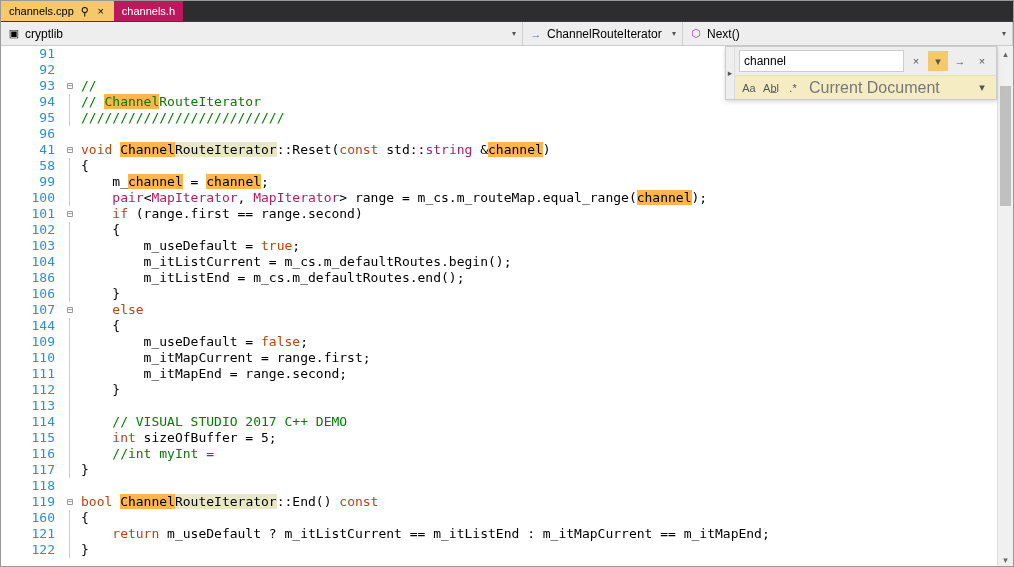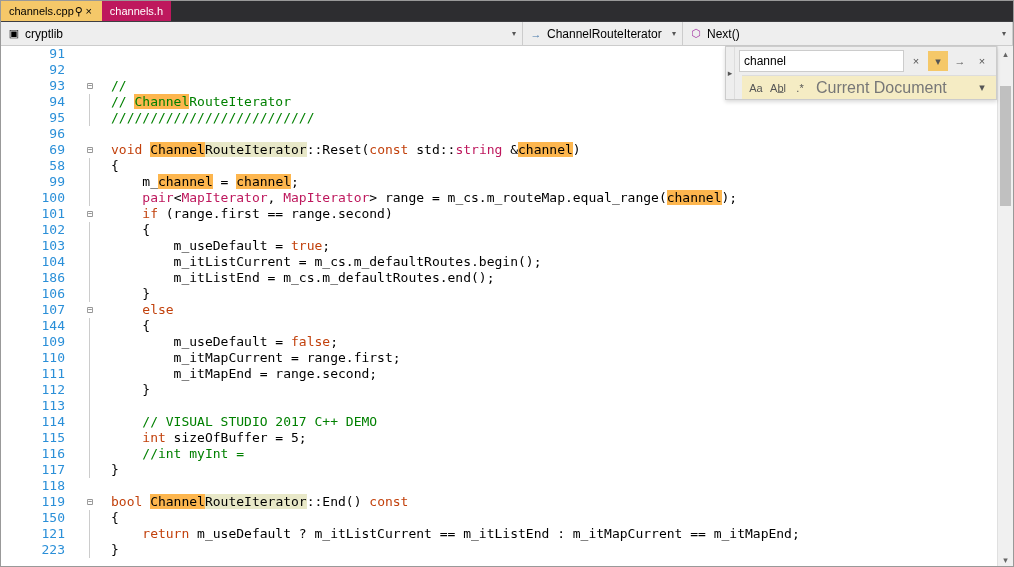--- a/index.html
+++ b/index.html
@@ -1,34 +1,34 @@
 <!DOCTYPE html>
 <html><head>
 <meta charset="utf-8">
 <style>
 * { margin:0; padding:0; box-sizing:border-box; }
 body { font-family:"Segoe UI",Arial,sans-serif; font-size:12px; background:#fff; width:1014px; height:567px; overflow:hidden; position:relative; border:1px solid #999; }
 
 
 .tabstrip { height:21px; background:#2d2d30; display:flex; align-items:stretch; border-bottom:1px solid #3e3e42; }
-.tab { display:flex; align-items:center; padding:0 8px; font-size:11px; cursor:pointer; }
+.tab { display:flex; align-items:center; padding:0 8px; font-size:11px; cursor:pointer; gap:6px; }
 .tab.active { background:#f5c869; color:#000; }
 .tab.inactive { background:#be185d; color:#fff; }
 .tab .pin { width:10px; text-align:center; }
 .tab .x { width:10px; text-align:center; }
 
 
 .navbar { height:24px; background:#eee; border-bottom:1px solid #ccc; display:flex; align-items:center; }
 .navitem { display:flex; align-items:center; padding:0 6px; height:100%; gap:4px; border-right:1px solid #ccc; }
 .navitem .icon { width:14px; height:14px; display:flex; align-items:center; justify-content:center; font-size:11px; }
 .navitem.flex{ flex:1; }
 .navitem .dd { font-size:8px; color:#555; }
 
 
-.editor-wrap { position:relative; height:522px; display:flex;gap:10px; }
+.editor-wrap { position:relative; height:522px; display:flex; }
 .margin { width:16px; background:#fff; border-right:0; }
 .gutter { width:44px; background:#fff; text-align:right; padding-right:6px; }
 .line-no { font-family:Consolas,monospace; font-size:13px; color:#2a8fd8; height:16px; line-height:16px; }
 .fold-col { width:18px; background:#fff; }
 .fold-mark { height:16px; line-height:16px; text-align:center; font-size:10px; color:#777; cursor:pointer; font-family:Consolas,monospace;}
 .fold-line { border-left:1px solid #ccc; margin-left:8px; height:16px; }
 .code { flex:1; background:#fff; font-family:Consolas,monospace; font-size:13px; line-height:16px; white-space:pre; padding-left:2px; overflow:hidden; }
 .code-line { height:16px; }
 
 .scrollbar-v { width:16px; background:#f0f0f0; border-left:1px solid #e0e0e0; position:relative;}
@@ -38,21 +38,21 @@
 
 .c-keyword { color:#c2410c; }
 .c-type    { color:#be185d; }
 .c-comment { color:#008000; }
 .hl        { background:#fdb64e; }
 .hl-light  { background:#e8e8c8; }
 
 
 .findbar { position:absolute; top:0; right:16px; width:272px; background:#eee; border:1px solid #ccc; box-shadow:0 2px 4px rgba(0,0,0,0.15); }
 .findbar .row { display:flex; align-items:center; height:28px; padding:2px 4px; gap:2px; }
-.findbar .row.tools { height:24px; background:#f5ecc4; border-top:1px solid #ddd;margin-left:7px; }
+.findbar .row.tools { height:24px; background:#f5ecc4; border-top:1px solid #ddd; }
 .findbar input { flex:1; height:22px; border:1px solid #ccc; padding:0 4px; font-size:12px; outline:none; }
 .findbar .btn { width:20px; height:20px; display:flex; align-items:center; justify-content:center; font-size:11px; cursor:pointer; color:#555;}
 .findbar .scope { flex:1; font-size:16px; color:#777; padding-left:4px;}
 .findbar .expand { width:14px; background:#eee; display:flex; align-items:center; justify-content:center; cursor:pointer; font-size:9px; color:#555; border-right:1px solid #ddd;}
 .findbar-body{ display:flex; }
 .findbar-main{ flex:1; }
 </style>
 </head>
 <body>
 
@@ -90,21 +90,21 @@
 
 <div class="editor-wrap">
   <div class="margin"></div>
   <div class="gutter" id="gutter">
       <div class="line-no">91</div>
       <div class="line-no">92</div>
       <div class="line-no">93</div>
       <div class="line-no">94</div>
       <div class="line-no">95</div>
       <div class="line-no">96</div>
-      <div class="line-no">69</div>
+      <div class="line-no">41</div>
       <div class="line-no">58</div>
       <div class="line-no">99</div>
       <div class="line-no">100</div>
       <div class="line-no">101</div>
       <div class="line-no">102</div>
       <div class="line-no">103</div>
       <div class="line-no">104</div>
       <div class="line-no">186</div>
       <div class="line-no">106</div>
       <div class="line-no">107</div>
@@ -113,23 +113,23 @@
       <div class="line-no">110</div>
       <div class="line-no">111</div>
       <div class="line-no">112</div>
       <div class="line-no">113</div>
       <div class="line-no">114</div>
       <div class="line-no">115</div>
       <div class="line-no">116</div>
       <div class="line-no">117</div>
       <div class="line-no">118</div>
       <div class="line-no">119</div>
-      <div class="line-no">150</div>
+      <div class="line-no">160</div>
       <div class="line-no">121</div>
-      <div class="line-no">223</div>
+      <div class="line-no">122</div>
     </div>
   <div class="fold-col" id="foldcol">
       <div class="fold-mark"></div>
       <div class="fold-mark"></div>
       <div class="fold-mark">⊟</div>
       <div class="fold-line"></div>
       <div class="fold-line"></div>
       <div class="fold-mark"></div>
       <div class="fold-mark">⊟</div>
       <div class="fold-line"></div>

